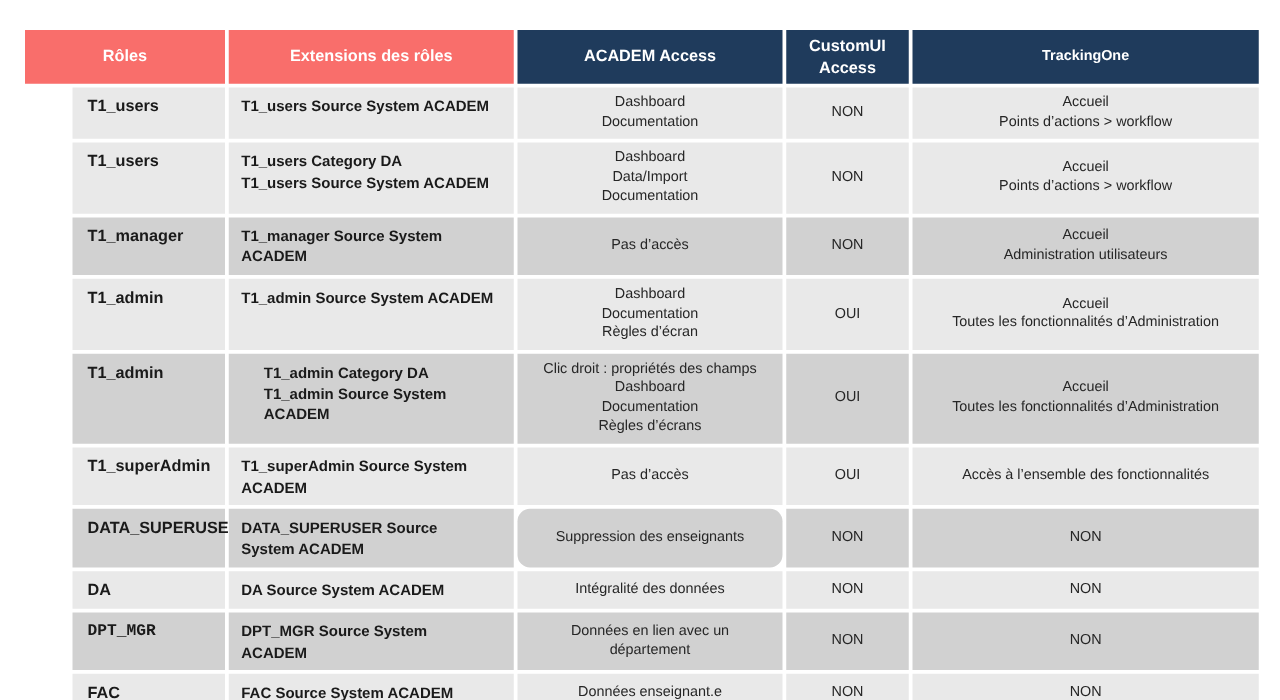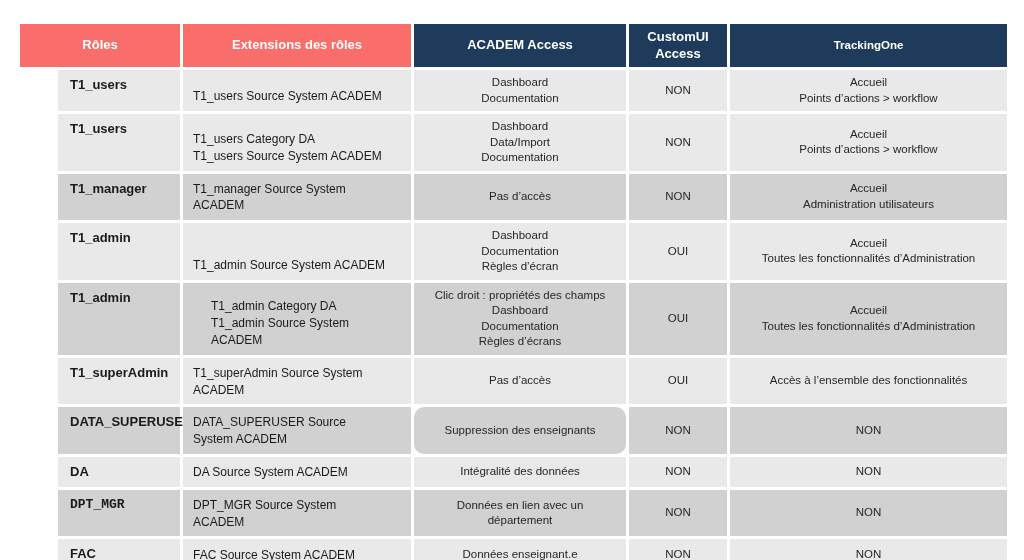--- a/index.html
+++ b/index.html
@@ -49,24 +49,24 @@
     align-items: flex-start;
     text-align: left;
     font-weight: bold;
     font-size: 13px;
     line-height: 1.3;
     padding: 7px 8px 6px 12px;
     color: #1a1a1a;
     margin-left: 38px;
   }
   .c-ext {
-    justify-content: flex-end;
+    justify-content: flex-start;
     align-items: flex-start;
     text-align: left;
-    font-weight: normal;
+    font-weight: bold;
     font-size: 12px;
     line-height: 1.4;
     padding: 7px 10px 6px 10px;
     color: #1a1a1a;
   }
   .c-academ, .c-customui, .c-tracking {
     justify-content: center;
     align-items: center;
     text-align: center;
     font-size: 11.5px;

